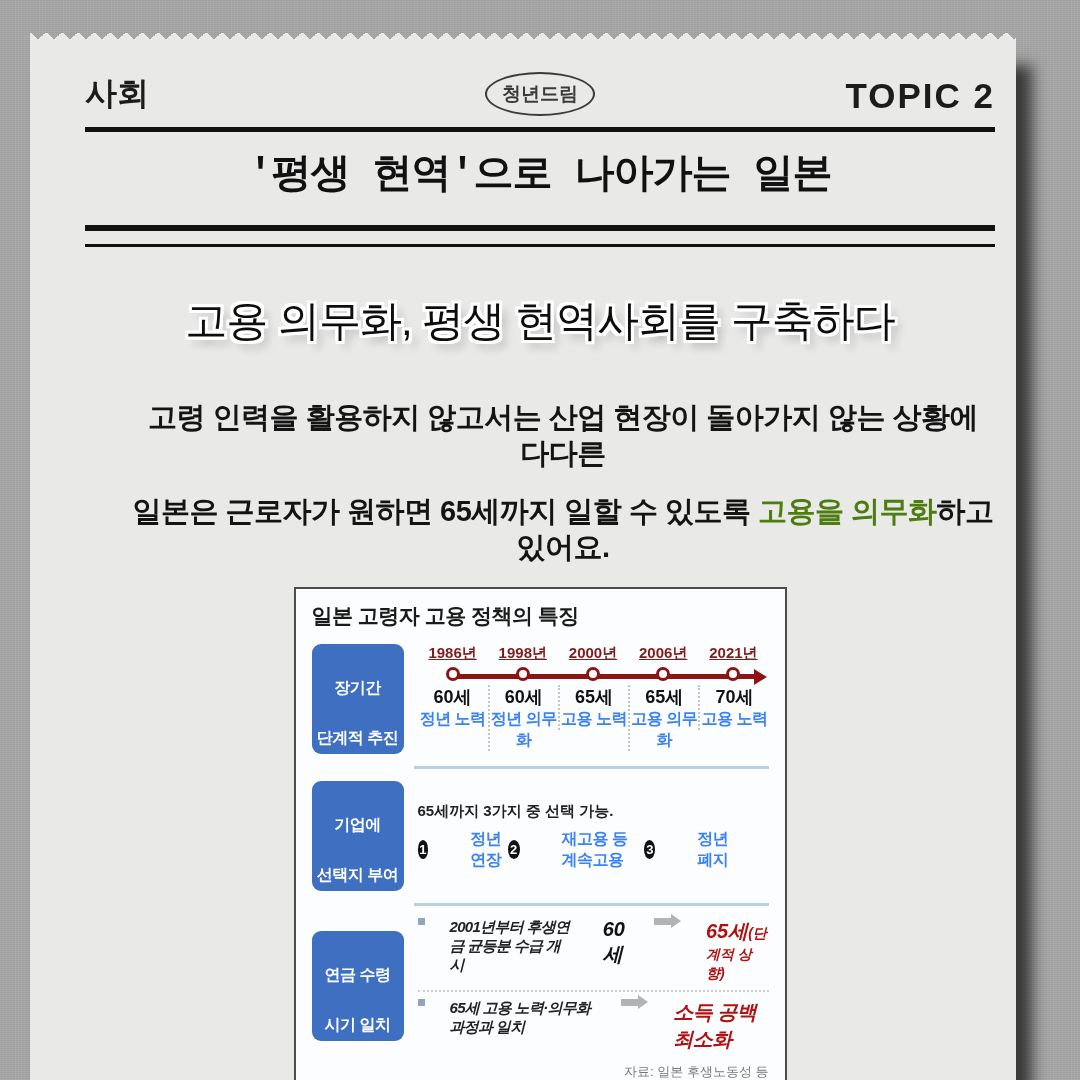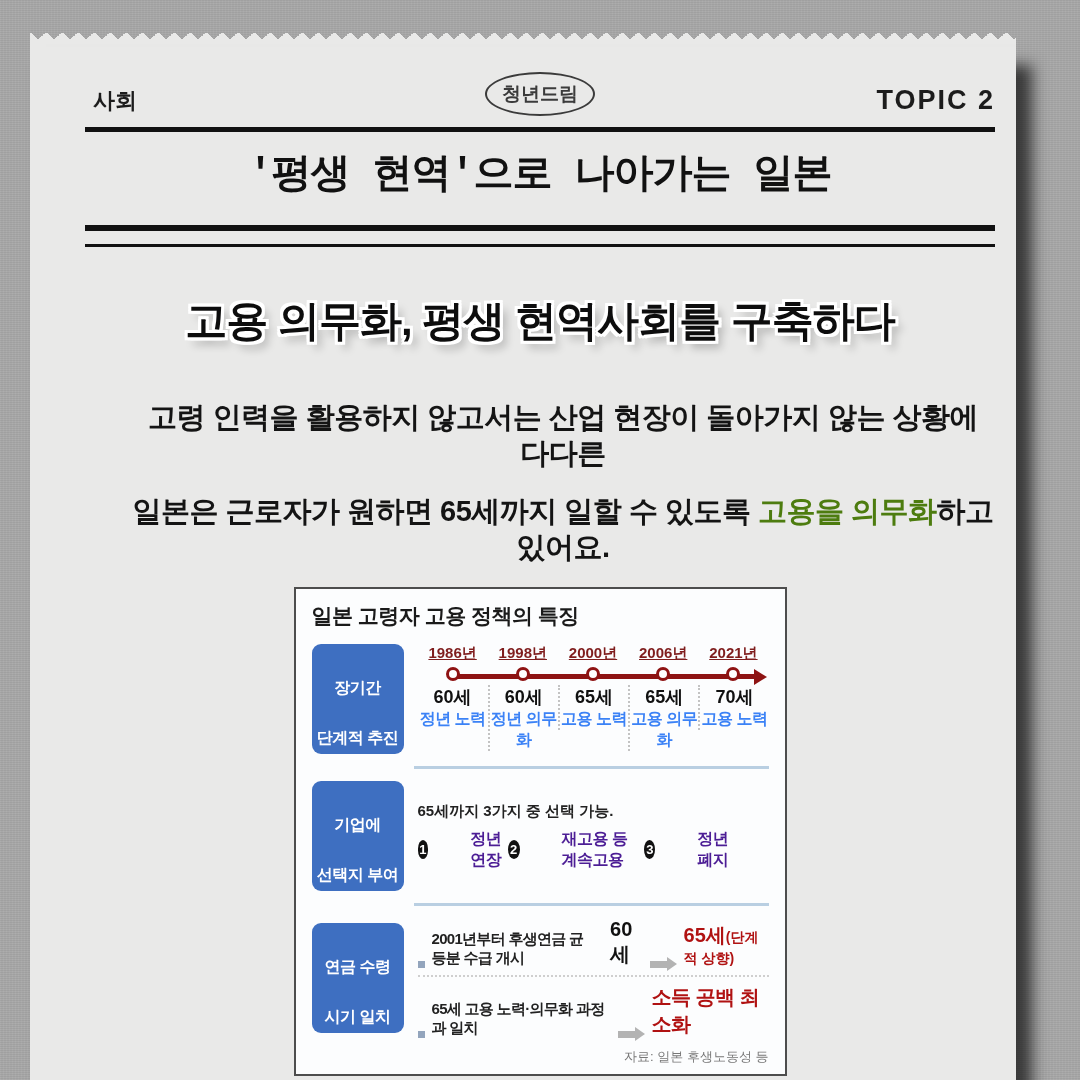--- a/index.html
+++ b/index.html
@@ -19,35 +19,35 @@
             background:
               linear-gradient(45deg,  #e9e9e8 50%, transparent 50%) 0 0 / 16px 14px repeat-x,
               linear-gradient(315deg, #e9e9e8 50%, transparent 50%) 0 0 / 16px 14px repeat-x; }
   .paper-body { background:#e9e9e8; height:calc(100% - 14px);
                 box-shadow:16px 18px 14px rgba(15,15,15,.72);
                 padding-top:1px; }
   .inner { margin:0 21px 0 55px; }
 
   
   .header { position:relative; margin-top:24px; height:46px; }
-  .category { position:absolute; left:8px; bottom:2px; font-size:22px; font-weight:600; color:#1c1c1c; }
-  .topic { position:absolute; right:0; bottom:2px; font-size:27px; font-weight:600;
+  .category { position:absolute; left:0; bottom:2px; font-size:32px; font-weight:600; color:#1c1c1c; }
+  .topic { position:absolute; right:0; bottom:2px; font-size:35px; font-weight:600;
            letter-spacing:2px; color:#1c1c1c;margin-left:9px; }
   .badge { position:absolute; left:50%; top:0; transform:translateX(-50%);
            border:2px solid #3b3b3b; border-radius:50%; padding:7px 15px;
            font-size:19px; font-weight:700; color:#3b3b3b; background:transparent; }
   .rule { margin-top:9px; height:5px; background:#111; }
 
   .page-title { margin:13px 0 0; text-align:center; font-size:40px; font-weight:800;
                 color:#111; letter-spacing:-1px;font-family:Liberation Mono, monospace; }
   .double-rule { margin-top:25px; height:13px;
                  border-top:6px solid #111; border-bottom:3px solid #111; }
 
   
-  .headline { margin:46px 0 0; text-align:center; font-size:42px; font-weight:700;
+  .headline { margin:46px 0 0; text-align:center; font-size:42px; font-weight:400;
               color:#0d0d0d; letter-spacing:-1px;
               text-shadow:-3px -3px 0 #fff, 3px -3px 0 #fff, -3px 3px 0 #fff, 3px 3px 0 #fff,
                           0 -3px 0 #fff, 0 3px 0 #fff, -3px 0 0 #fff, 3px 0 0 #fff,
                           6px 7px 9px rgba(0,0,0,.28); }
 
   
   .intro { margin-top:50px; text-align:center; font-size:29px; font-weight:700;
            color:#141414; letter-spacing:-0.5px;margin-left:46px; }
   .intro p { margin:0 0 22px; line-height:36px; }
   .red-accent { color:#4d7c0f; font-weight:800; }
@@ -81,24 +81,24 @@
 
   .sep { height:3px; background:#b9cfe2; margin:12px 0 12px 102px; }
 
   .row2-content { flex:1; align-self:center; }
   .row2-intro { font-size:15px; font-weight:600; color:#222; }
   .options { display:flex; justify-content:space-between; padding-right:34px; margin-top:8px; }
   .option { display:flex; align-items:center; gap:7px; }
   .num-circle { width:19px; height:19px; border-radius:50%; background:#111; color:#fff;
                 font-size:13px; font-weight:700; display:flex; align-items:center;
                 justify-content:center; }
-  .option-text { font-size:16px; font-weight:800; color:#4c1d95; letter-spacing:-0.5px;margin-left:35px; }
+  .option-text { font-size:16px; font-weight:800; color:#3b82f6; letter-spacing:-0.5px;margin-left:35px; }
 
   .row3-content { flex:1; align-self:center; }
-  .bullet-line { display:flex; align-items:flex-end; gap:7px; }
+  .bullet-line { display:flex; align-items:flex-start; gap:25px;font-style:italic; }
   .sq { width:7px; height:7px; background:#93a5bd; flex:0 0 auto; }
   .b-text { font-size:15px; font-weight:600; color:#222; letter-spacing:-0.7px; }
   .b-from { font-size:20px; font-weight:700; color:#111; margin-left:6px; }
   .garrow { position:relative; width:17px; height:7px; background:#b3b3b3;
             margin:0 10px 0 4px; flex:0 0 auto; }
   .garrow::after { content:""; position:absolute; right:-10px; top:-4px;
                    border-left:10px solid #b3b3b3;
                    border-top:7.5px solid transparent; border-bottom:7.5px solid transparent; }
   .b-to-big { font-size:20px; font-weight:700; color:#b01212; }
   .b-to-small { font-size:14px; font-weight:700; color:#b01212; }

